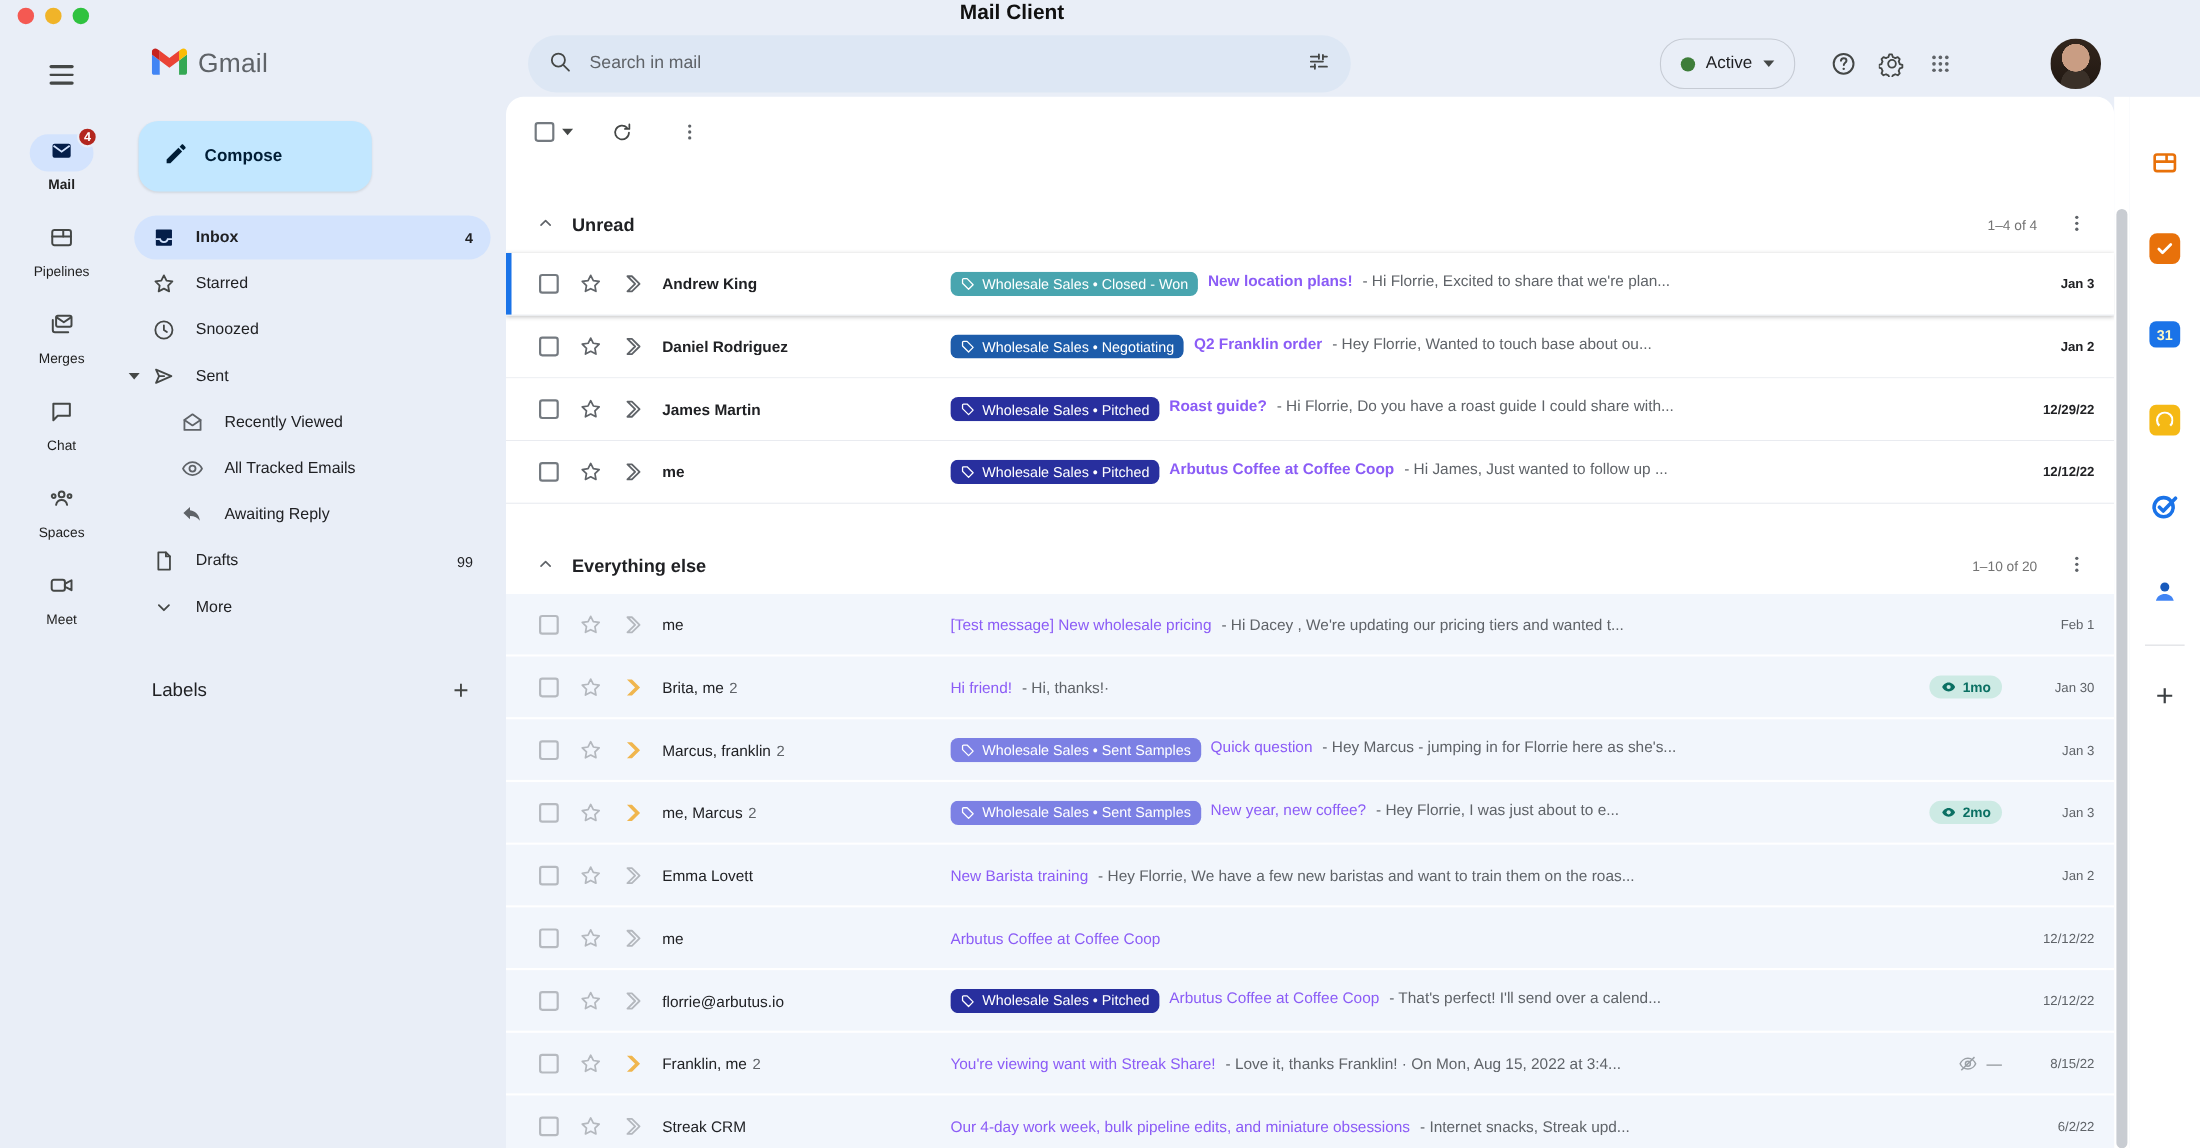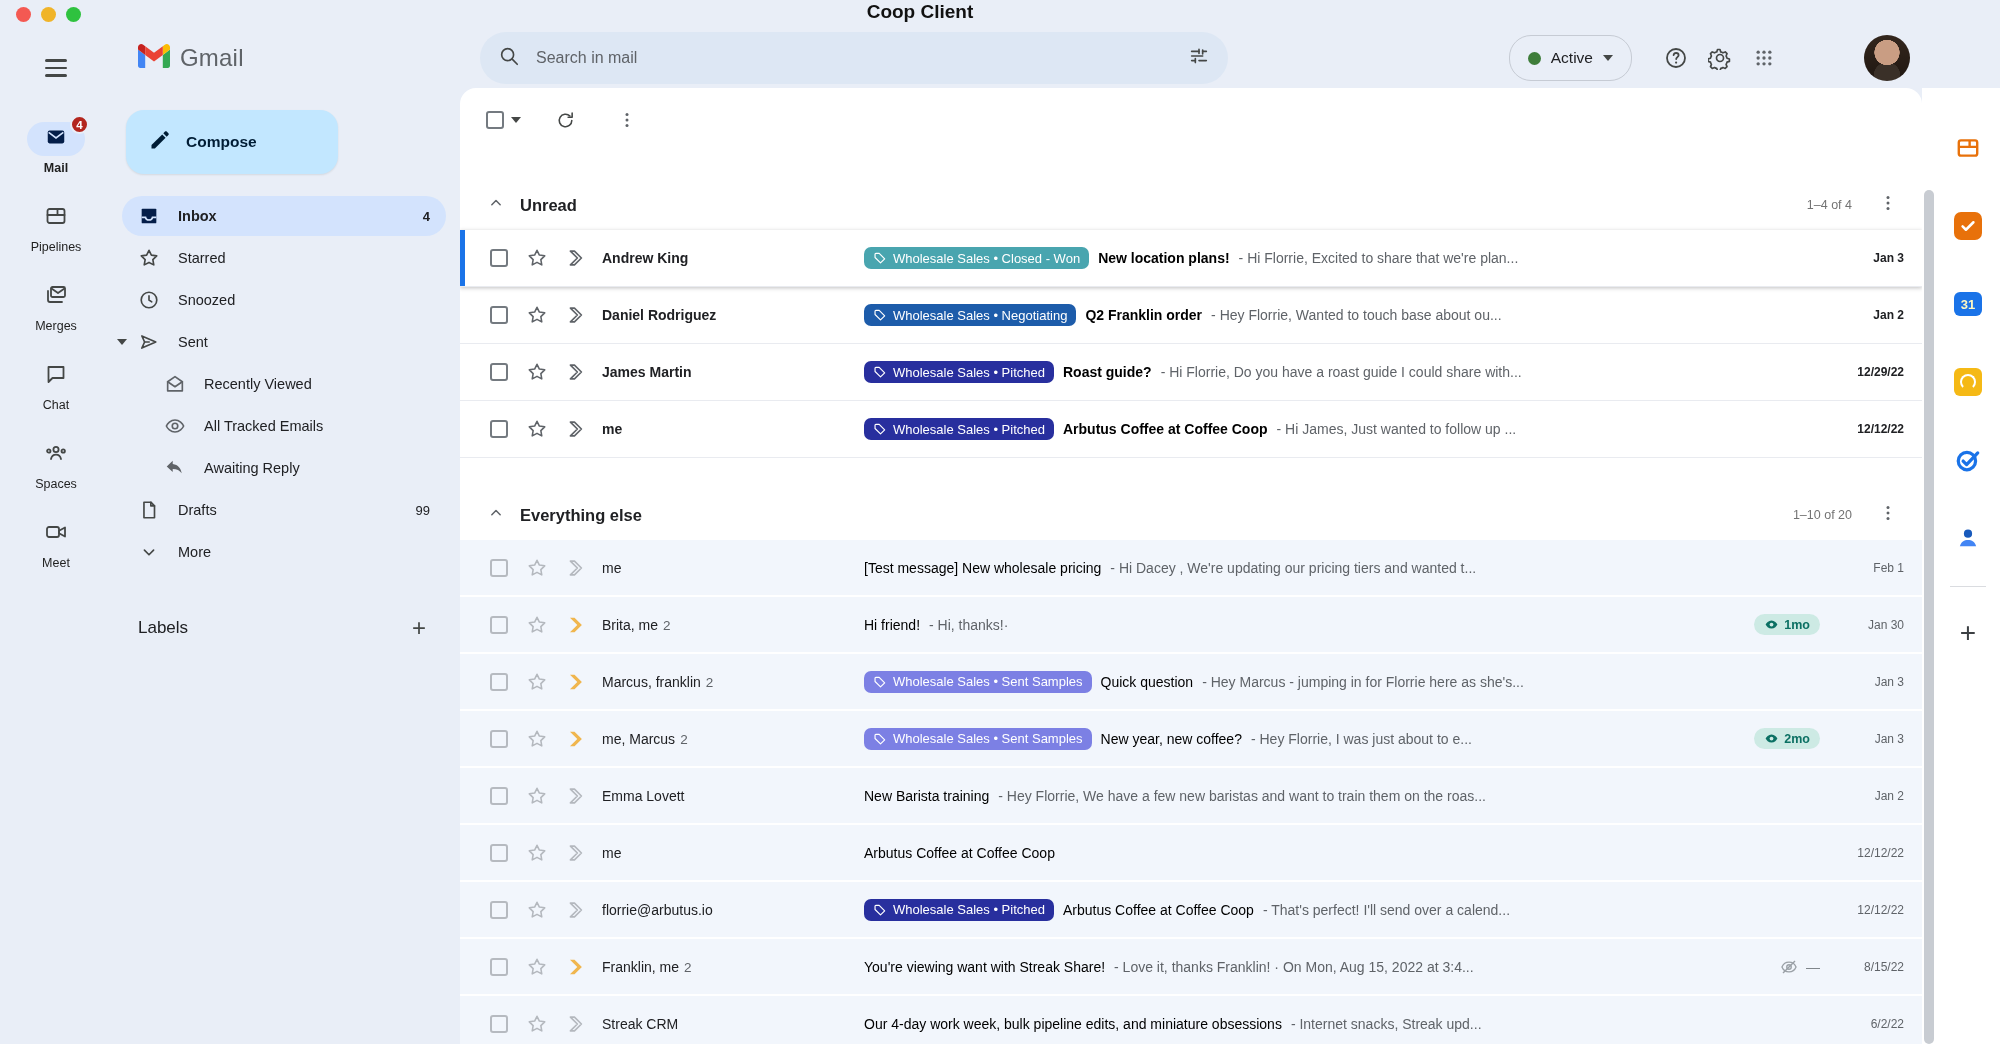--- a/index.html
+++ b/index.html
@@ -98,23 +98,23 @@
 
   .row{display:flex;align-items:center;height:56px;padding:0 18px 0 20px;background:#fff;
     border-bottom:1px solid #e9ebf0;position:relative;cursor:pointer;}
   .row.read{background:#f2f6fc;border-bottom:2px solid #ffffff;height:55px;}
   .row.selected{box-shadow:0 1px 4px rgba(32,33,36,.28);z-index:3;}
   .row.selected::before{content:'';position:absolute;left:0;top:0;bottom:0;width:5px;background:#1a73e8;}
   .cell{width:38px;flex:none;display:flex;align-items:center;justify-content:center;}
   .sender{width:262px;flex:none;font-size:14px;color:#202124;padding-left:8px;white-space:nowrap;overflow:hidden;}
   .row.unread .sender{font-weight:700;}
   .sender .cnt{font-weight:400;color:#5f6368;margin-left:5px;font-size:13.5px;}
-  .content{flex:1;min-width:0;display:flex;align-items:center;gap:9px;white-space:nowrap;overflow:hidden;font-size:14px;}
+  .content{flex:1;min-width:0;display:flex;gap:9px;white-space:nowrap;overflow:hidden;font-size:14px;}
   .chip{display:inline-flex;align-items:center;gap:6px;color:#fff;font-size:13px;padding:3.5px 9px;border-radius:7px;flex:none;}
-  .subj{color:#000000;flex:none;}
+  .subj{color:#8b5cf6;flex:none;}
   .row.unread .subj{font-weight:700;}
   .snip{color:#5f6368;overflow:hidden;flex:1;}
   .badge{display:inline-flex;align-items:center;gap:5px;background:#cdeae4;color:#0b7063;
     font-size:12.5px;font-weight:600;border-radius:12px;padding:3px 10px;margin-left:10px;flex:none;}
   .eyeoff{display:flex;align-items:center;gap:8px;color:#80868b;font-size:14px;margin-left:10px;flex:none;}
   .date{width:84px;flex:none;text-align:right;font-size:12px;color:#5f6368;}
   .row.unread .date{font-weight:700;color:#202124;}
 
   
   .rightbar{width:64px;flex:none;background:#fff;margin-top:60px;display:flex;flex-direction:column;align-items:center;padding-top:44px;gap:46px;}
@@ -130,21 +130,21 @@
 <body>
 
 <div class="stage">
 
   <div class="titlebar">
     <div class="traffic">
       <span class="tl red"></span>
       <span class="tl yellow"></span>
       <span class="tl green"></span>
     </div>
-    <div class="win-title">Coop Client</div>
+    <div class="win-title">Mail Client</div>
   </div>
 
   <div class="app">
 
     <div class="rail">
       <div class="hamburger">
           <span></span>
           <span></span>
           <span></span>
         </div>

